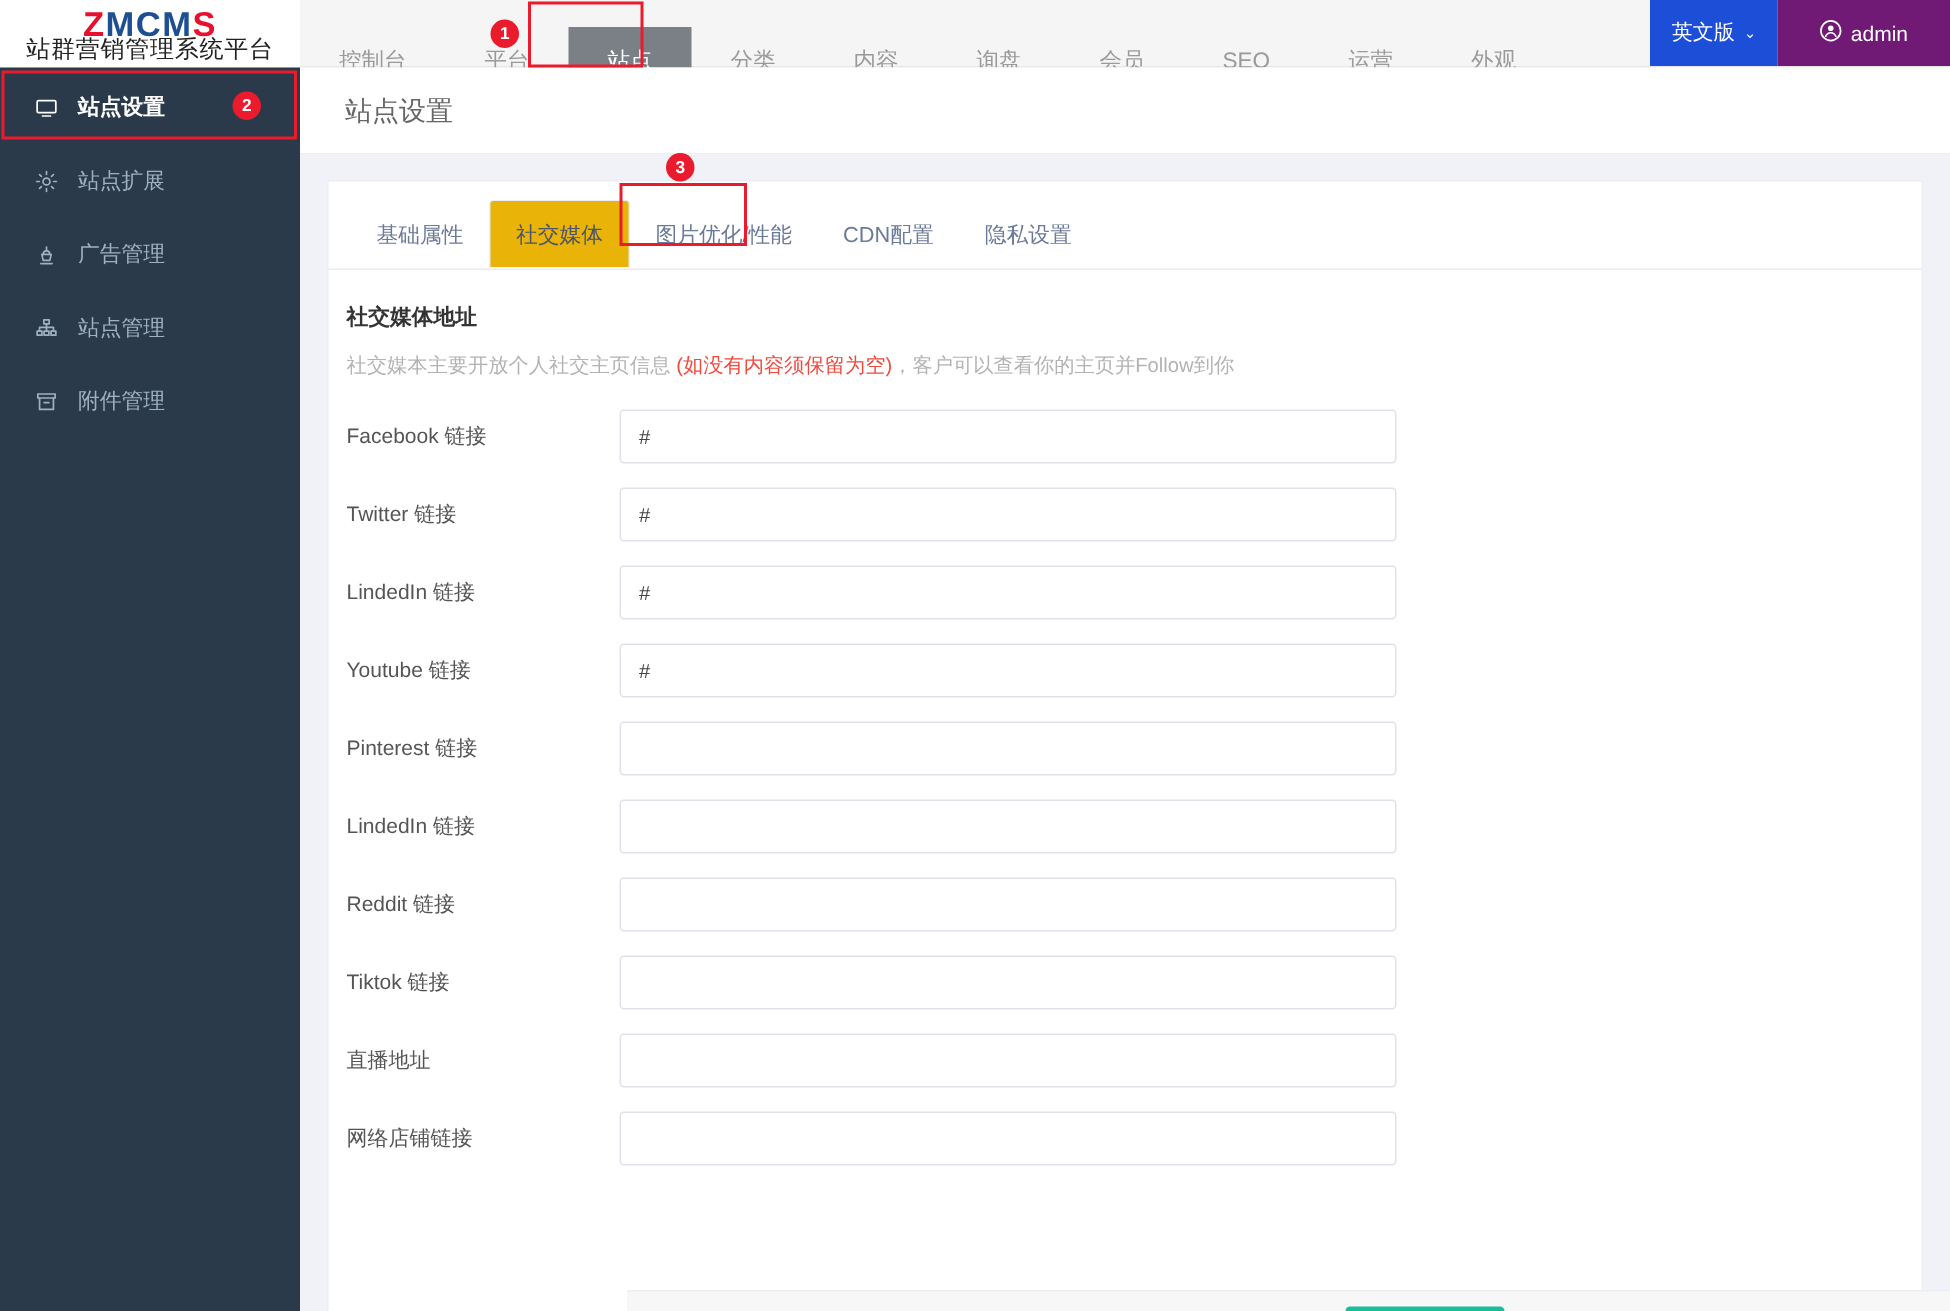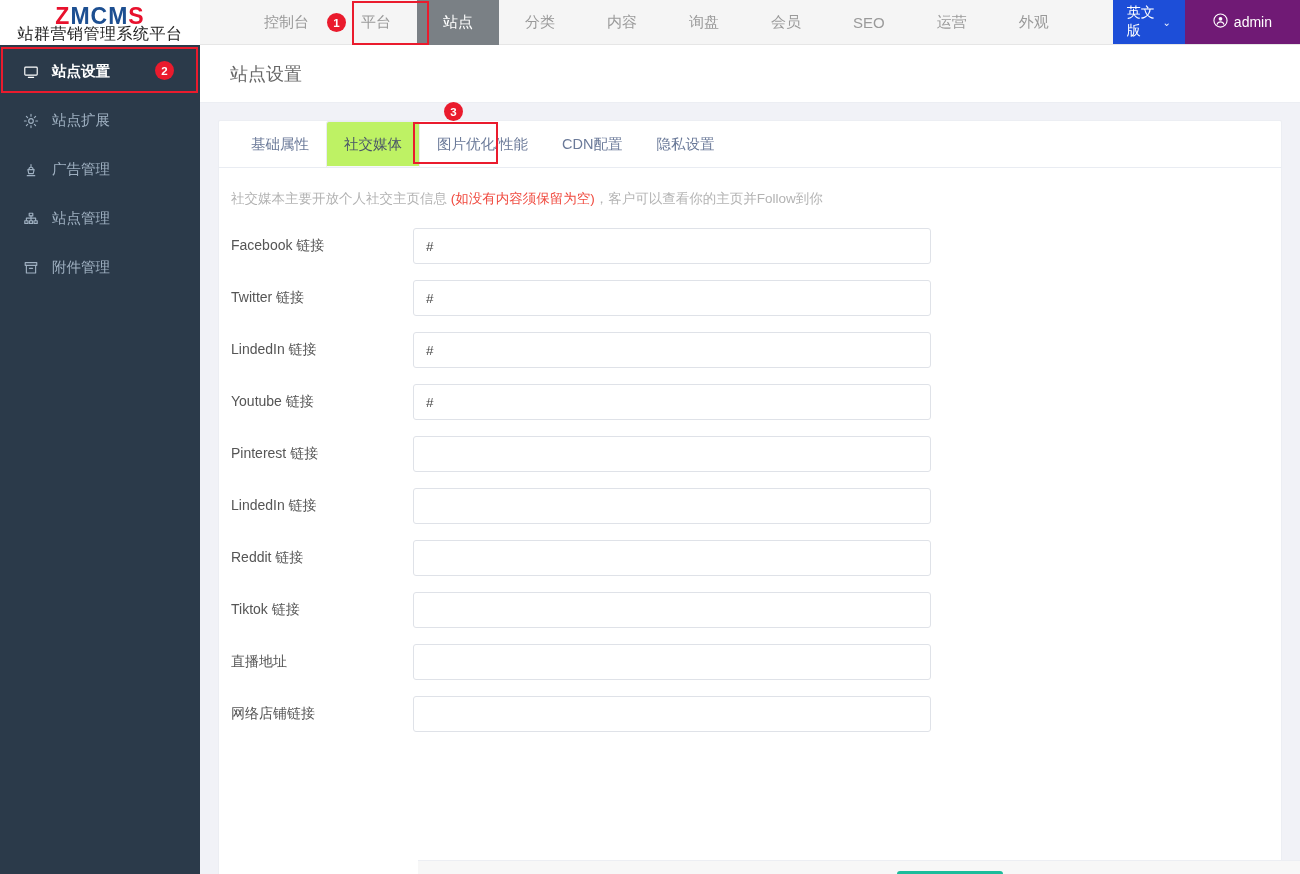--- a/index.html
+++ b/index.html
@@ -10,21 +10,20 @@
     overflow: hidden;
   }
 
   
   .topbar {
     position: absolute; top: 0; left: 0;
     width: 1300px; height: 45px;
     background: #f5f5f5;
     display: flex; align-items: stretch;
     border-bottom: 1px solid #e6e6e6;
-    gap: 38px;
   }
   .logo-box {
     width: 200px; height: 45px;
     background: #ffffff;
     display: flex; flex-direction: column;
     align-items: center; justify-content: center;
     flex: 0 0 200px;
   }
   .logo-word {
     font-size: 23px; font-weight: bold; letter-spacing: 1px;
@@ -37,21 +36,21 @@
     line-height: 14px; font-weight: normal;
   }
   .nav {
     display: flex; align-items: stretch; flex: 1 1 auto;
     position: relative;
   }
   .nav-item {
     padding: 0 26px; height: 45px;
     display: flex; align-items: center; justify-content: center;
     color: #9a9a9a; font-size: 15px; white-space: nowrap;
-    cursor: pointer; position: relative;
+    cursor: pointer; position: relative; margin-top: 18px;
   }
   .nav-item.active {
     background: #7a8085; color: #ffffff;
   }
   .nav-right { display: flex; align-items: stretch; }
   .lang-btn {
     background: #1d4ed8; color: #ffffff;
     padding: 0 14px; display: flex; align-items: center; gap: 6px;
     font-size: 14px; cursor: pointer;
   }
@@ -100,35 +99,35 @@
   .page-title { font-size: 18px; color: #666; }
 
   .panel {
     background: #ffffff;
     margin: 17px 18px 0 18px;
     border: 1px solid #eceef3;
     border-radius: 2px;
     height: 790px;
   }
   .tabbar {
-    height: 47px;
+    height: 59px;
     border-bottom: 1px solid #e9ecf2;
     display: flex; align-items: flex-end;
     padding-left: 15px;
     position: relative;
   }
   .tab {
     padding: 0 17px; height: 46px;
     display: flex; align-items: center;
     font-size: 14.5px; color: #6b7a99;
     cursor: pointer; white-space: nowrap;
     position: relative;
   }
   .tab.active {
-    color: #4a5568; background: #bef264;
+    color: #4a5568; background: #eab308;
     border: 1px solid #e9ecf2; border-bottom-color: #f7f8fa;
     border-radius: 3px 3px 0 0;
   }
 
   .form-area { padding: 22px 0 0 0; }
   .section-title {
     font-size: 14.5px; font-weight: bold; color: #333;
     padding-left: 12px; margin-bottom: 14px;
   }
   .section-desc {
@@ -315,20 +314,21 @@
         </div>
         <div class="tab">
           <span>CDN配置</span>
         </div>
         <div class="tab">
           <span>隐私设置</span>
         </div>
       </div>
 
     <div class="form-area">
+      <div class="section-title">社交媒体地址</div>
       <div class="section-desc">
         <span>社交媒本主要开放个人社交主页信息 </span><span class="warn">(如没有内容须保留为空)</span><span>，客户可以查看你的主页并Follow到你</span>
       </div>
       <div id="formrows">
           <div class="form-row">
             <div class="form-label">Facebook 链接</div>
             <input class="form-input" type="text" value="#" style="">
           </div>
           <div class="form-row">
             <div class="form-label">Twitter 链接</div>

